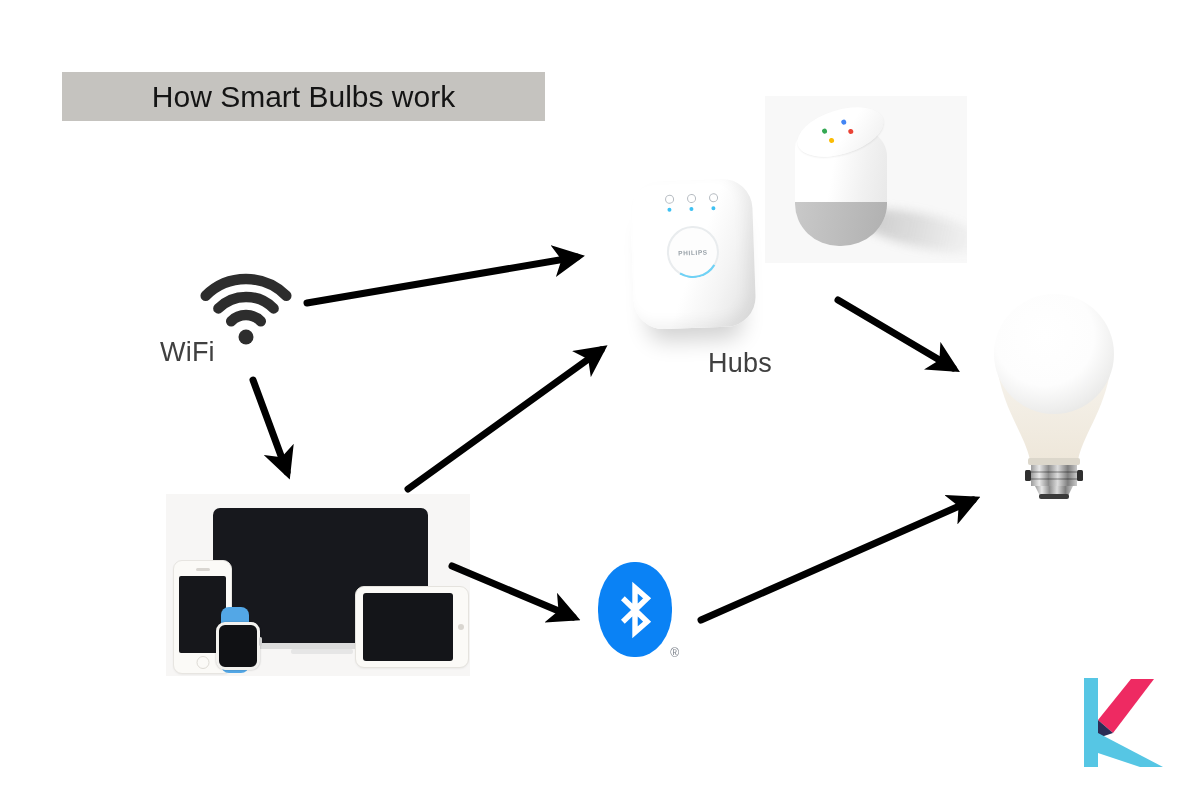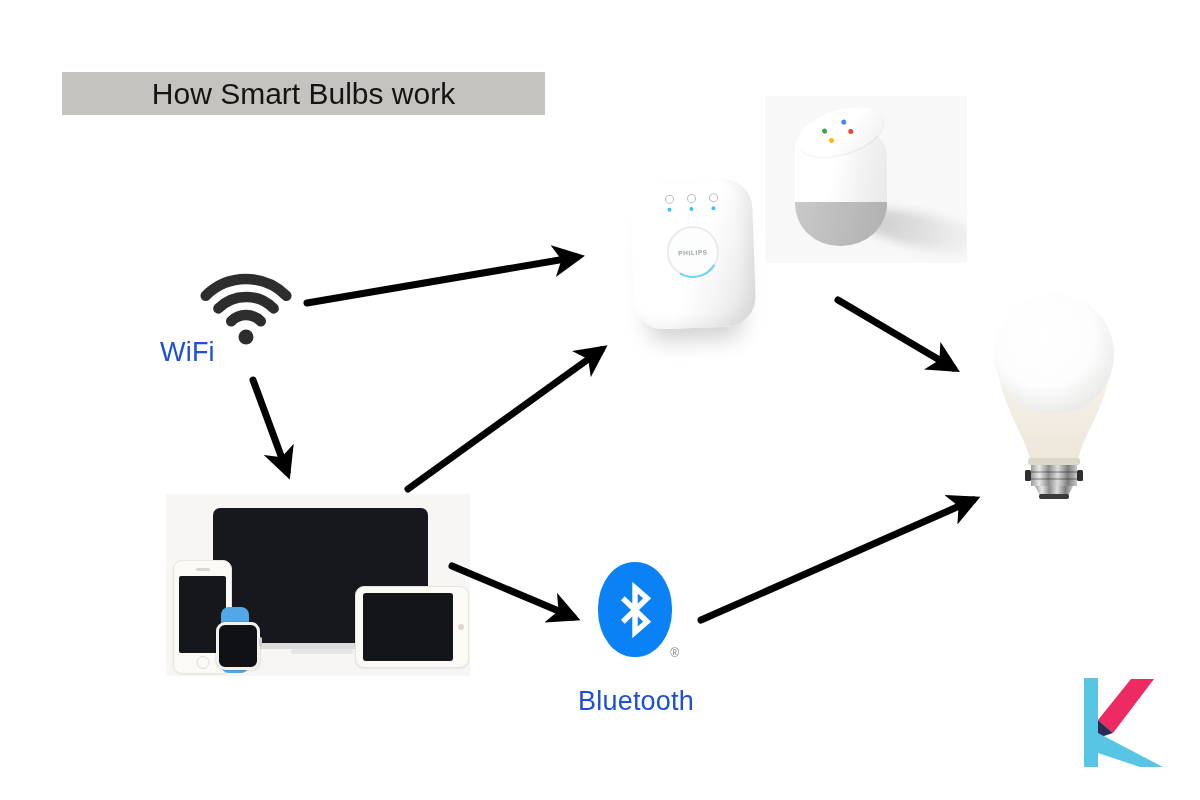--- a/index.html
+++ b/index.html
@@ -1,21 +1,21 @@
 <!DOCTYPE html>
 <html><head>
 <meta charset="utf-8">
 <style>
   html,body{margin:0;padding:0;background:#ffffff;font-family:"Liberation Sans",sans-serif;}
   #canvas{position:relative;width:1200px;height:800px;background:#ffffff;overflow:hidden;}
 
-  .label{position:absolute;font-size:27px;color:#1d4ed8;letter-spacing:.2px;}
-
-  
-  .title-box{position:absolute;left:62px;top:72px;width:483px;height:43px;background:#c5c3bf;
+  .label{position:absolute;font-size:27px;color:#404040;letter-spacing:.2px;}
+
+  
+  .title-box{position:absolute;left:62px;top:72px;width:483px;height:49px;background:#c5c3bf;
     display:flex;align-items:center;justify-content:center;}
   .title-box span{font-size:30px;color:#141414;}
 
   
   #arrows{position:absolute;left:0;top:0;pointer-events:none;}
 
   
   .wifi-wrap{position:absolute;left:190px;top:258px;width:112px;height:94px;}
 
   
@@ -144,30 +144,30 @@
         <div class="gh-base"></div>
       </div>
       <div class="gh-top">
         <div class="gh-dot" style="left:27px;top:14px;background:#34a853;"></div>
         <div class="gh-dot" style="left:48px;top:11px;background:#4285f4;"></div>
         <div class="gh-dot" style="left:31px;top:25px;background:#fbbc05;"></div>
         <div class="gh-dot" style="left:52px;top:22px;background:#ea4335;"></div>
       </div>
     </div>
   </div>
+  <div class="label" style="left:665px;top:348px;width:150px;text-align:center;">Hubs</div>
 
   <div class="bt-wrap">
     <div class="bt-oval">
       <svg width="52" height="70" viewBox="0 0 24 24">
         <path d="M6.4,6.6 L17.6,17.4 L12,22.3 L12,1.7 L17.6,6.6 L6.4,17.4" fill="none" stroke="#ffffff" stroke-width="2.5" stroke-linejoin="miter"></path>
       </svg>
     </div>
     <span class="bt-reg">®</span>
   </div>
-  <div class="label" style="left:560px;top:686px;width:152px;text-align:center;">Bluetooth</div>
 
   <div class="bulb-wrap">
     <svg width="148" height="216" viewBox="0 0 148 216">
       <defs>
         <radialGradient id="ballG" cx="42%" cy="35%" r="75%">
           <stop offset="0%" stop-color="#ffffff"></stop>
           <stop offset="55%" stop-color="#fdfdfd"></stop>
           <stop offset="85%" stop-color="#ececeb"></stop>
           <stop offset="100%" stop-color="#e2e2e0"></stop>
         </radialGradient>

